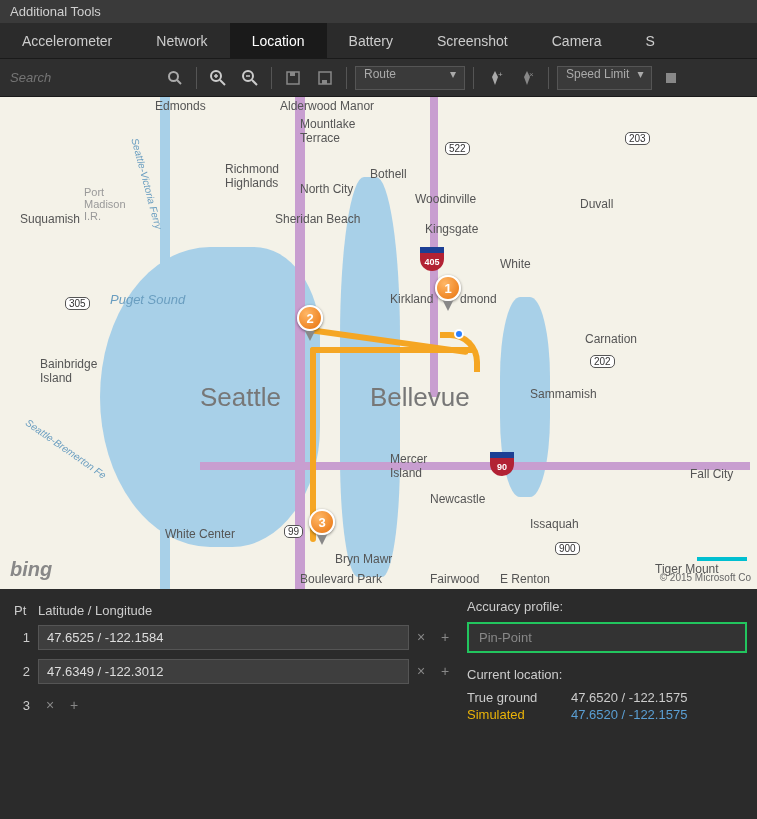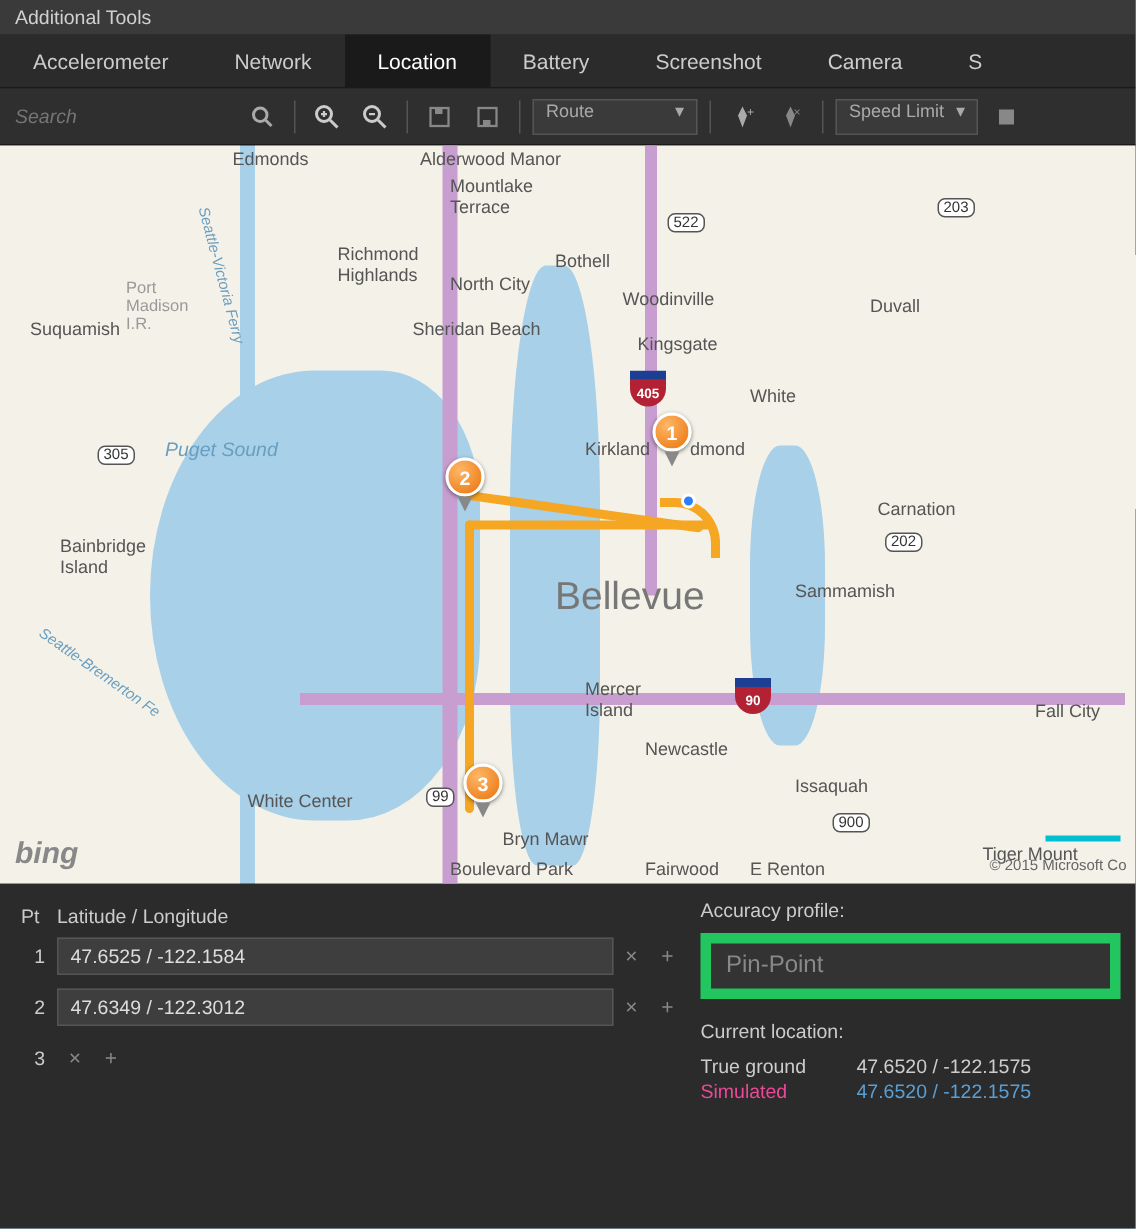--- a/index.html
+++ b/index.html
@@ -231,34 +231,34 @@
     cursor:pointer;
     font-size:14px;
   }
   .acc-label {
     font-size:13px;
     color:#ccc;
     margin-bottom:8px;
   }
   .acc-box {
     background:#333;
-    border:7px solid #22c55e;
+    border:2px solid #22c55e;
     padding:6px 10px;
-    font-size:16px;
+    font-size:13px;
     color:#888;
     margin-bottom:14px;
   }
   .loc-row {
     display:flex;
     font-size:13px;
     gap:14px;
     margin-bottom:2px;
   }
   .loc-row .label { width:90px; }
-  .loc-row.sim .label { color:#ec4899; }
+  .loc-row.sim .label { color:#eab308; }
   .loc-row.sim .val { color:#5a9fd4; }
   svg { display:block; }
 </style>
 </head>
 <body>
 
 <div class="title-bar">
   <span>Additional Tools</span>
 </div>
 
@@ -348,20 +348,21 @@
 
   <div class="road rv1"></div>
   <div class="road rv2"></div>
   <div class="road rh1"></div>
 
   <div class="route-seg seg-h"></div>
   <div class="route-seg seg-h2"></div>
   <div class="route-seg seg-v"></div>
   <div class="route-seg seg-curve"></div>
 
+  <div class="map-label big" style="left:200px;top:285px;">Seattle</div>
   <div class="map-label big" style="left:370px;top:285px;">Bellevue</div>
   <div class="map-label" style="left:390px;top:195px;">Kirkland</div>
   <div class="map-label" style="left:460px;top:195px;">dmond</div>
   <div class="map-label" style="left:530px;top:290px;">Sammamish</div>
   <div class="map-label" style="left:530px;top:420px;">Issaquah</div>
   <div class="map-label" style="left:430px;top:395px;">Newcastle</div>
   <div class="map-label" style="left:390px;top:355px;white-space:pre;">Mercer
 Island</div>
   <div class="map-label" style="left:370px;top:70px;">Bothell</div>
   <div class="map-label" style="left:415px;top:95px;">Woodinville</div>

